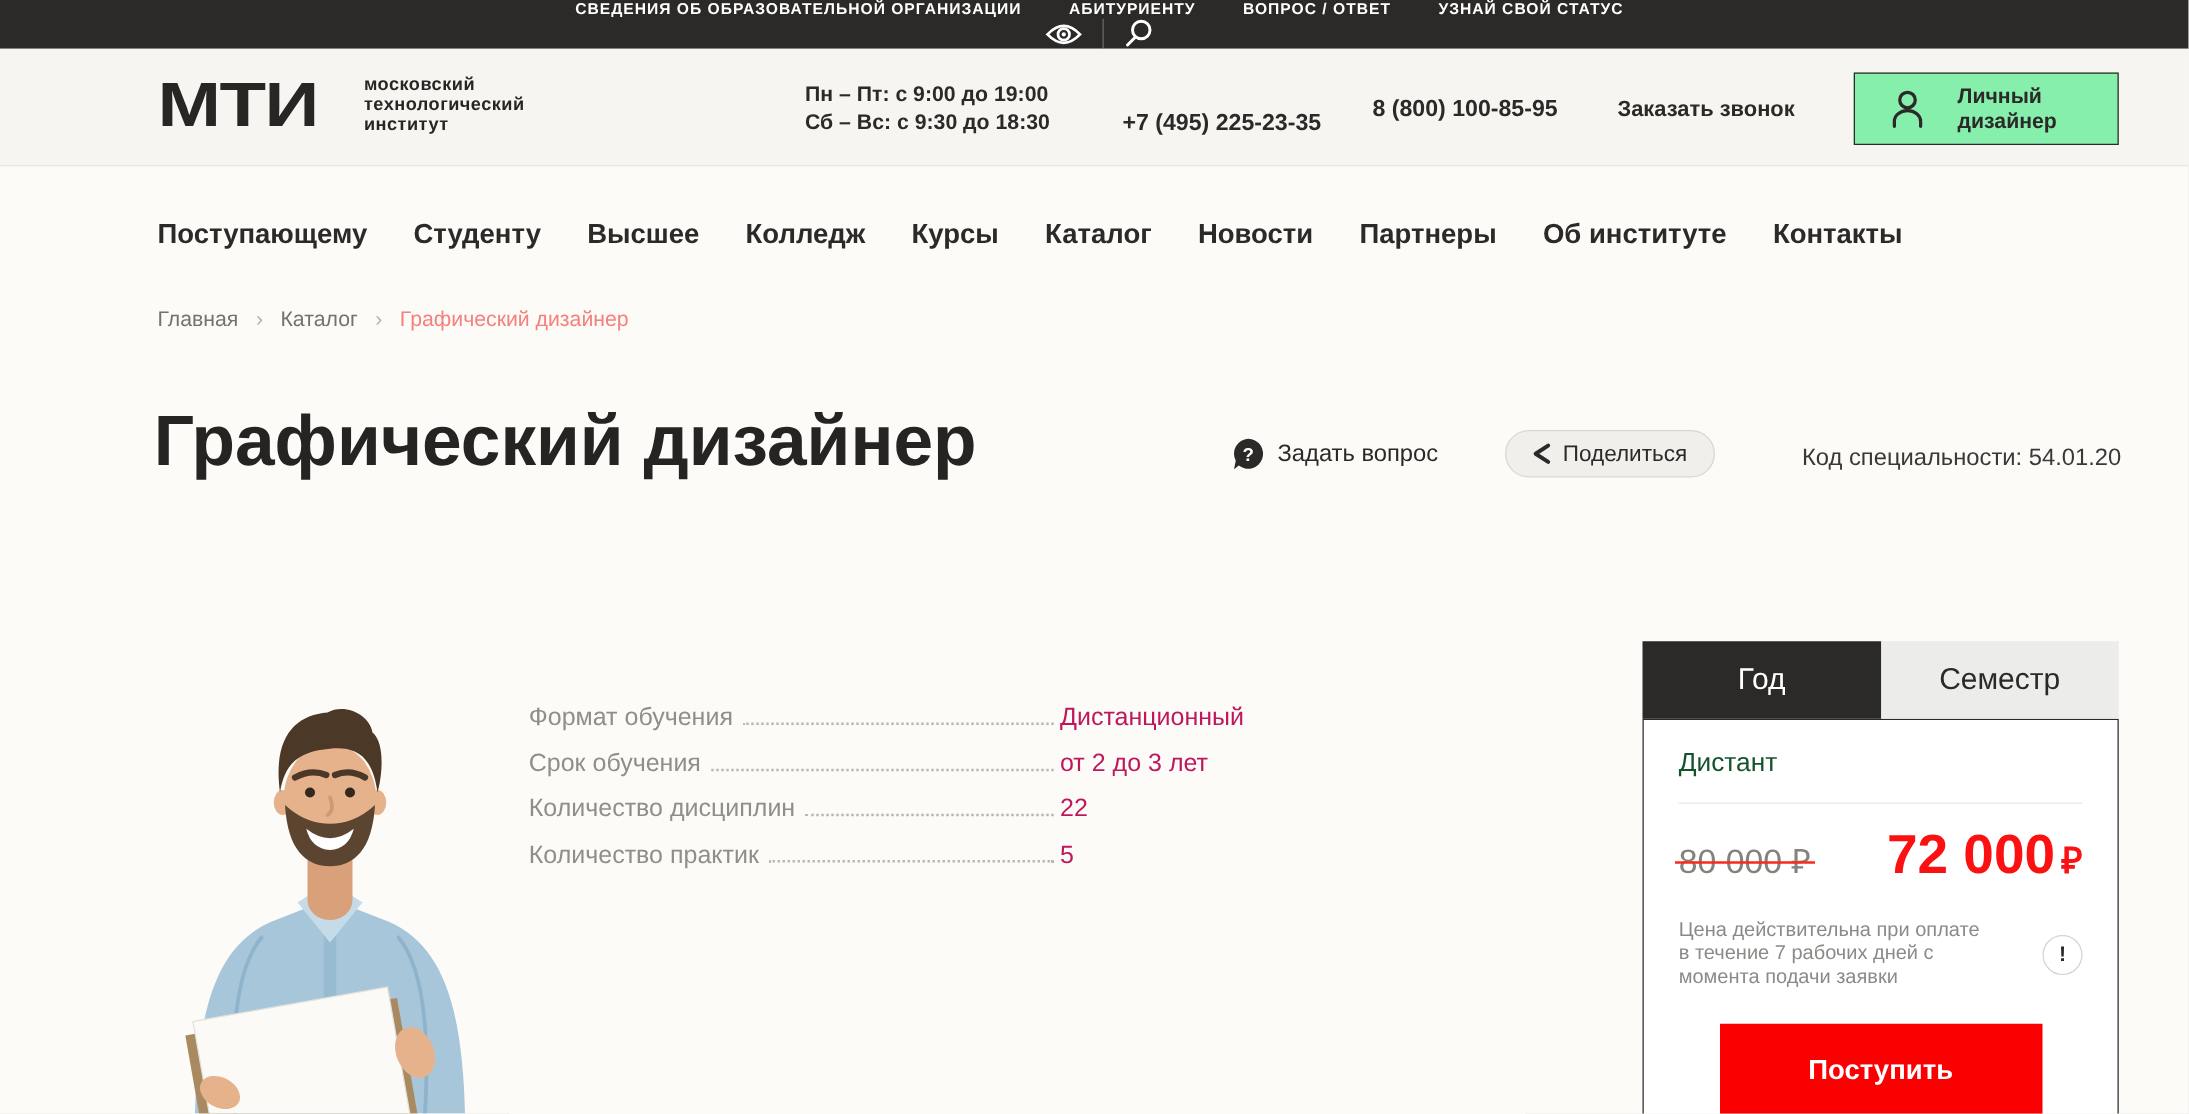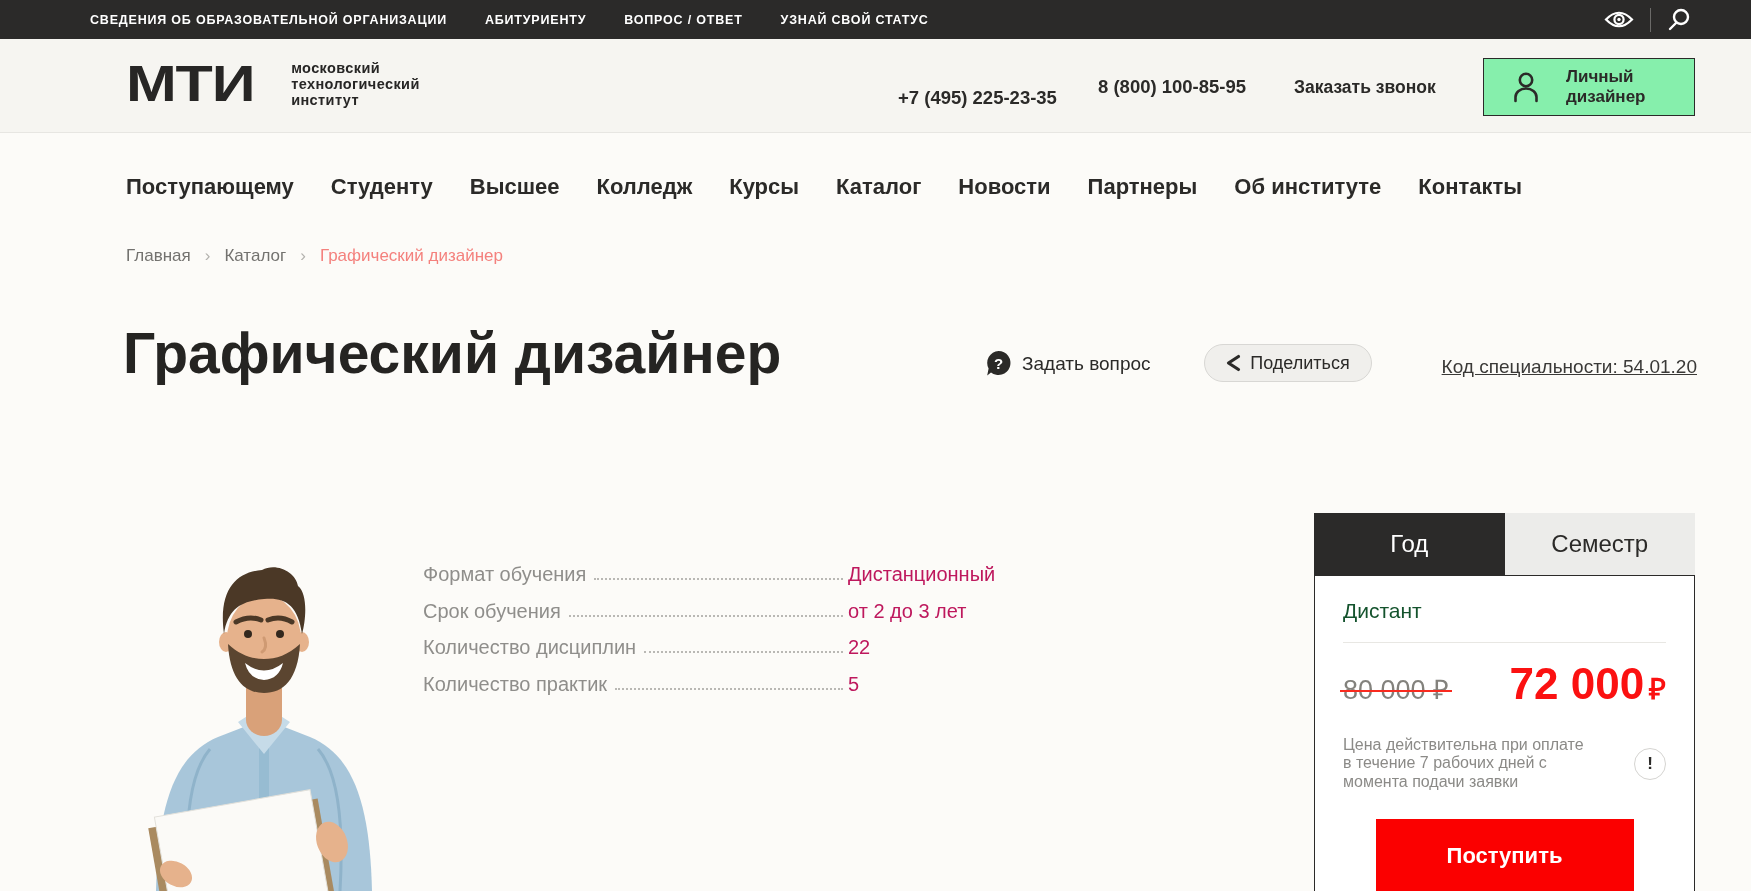--- a/index.html
+++ b/index.html
@@ -7,21 +7,22 @@
   .page {
     position:relative; width:1751px; height:891px; overflow:hidden;
     background:#fcfbf8; font-family:"Liberation Sans", sans-serif; color:#2b2a28;
   }
   a { text-decoration:none; color:inherit; cursor:pointer; }
 
   
   .topbar {
     position:absolute; left:0; top:0; width:100%; height:39px; background:#2b2a29;
     display:flex; align-items:center; justify-content:space-between;
-    padding:0 60px 0 90px;
+    padding:0 60px 0 68px;
+    flex-direction:column;
   }
   .topbar-links { display:flex; gap:38px; }
   .topbar-links a {
     color:#ffffff; font-size:12.5px; font-weight:700; letter-spacing:.8px; white-space:nowrap;
   }
   .topbar-icons { display:flex; align-items:center; gap:16px; }
   .tb-divider { width:1px; height:24px; background:#6b6a68; }
   .tb-icon { display:flex; align-items:center; cursor:pointer; }
 
   
@@ -63,21 +64,21 @@
   .title {
     position:absolute; left:123px; top:322px; font-size:57px; line-height:62px;
     font-weight:900; color:#252422; letter-spacing:0; white-space:nowrap;
   }
   .meta-ask { position:absolute; left:985px; top:350px; display:flex; align-items:center; gap:10px; font-size:19px; color:#2b2a28; }
   .share-pill {
     position:absolute; left:1204px; top:344px; width:168px; height:38px; border-radius:19px;
     background:#f0efec; border:1px solid #d8d7d4; display:flex; align-items:center; justify-content:center; gap:9px;
     font-size:18px; color:#2b2a28;
   }
-  .spec-code { position:absolute; right:54px; top:356px; font-size:19px; color:#3a3937; white-space:nowrap;text-decoration:underline; }
+  .spec-code { position:absolute; right:54px; top:356px; font-size:19px; color:#3a3937; white-space:nowrap; }
 
   
   .photo { position:absolute; left:126px; top:542px; width:276px; height:349px; overflow:hidden; }
 
   
   .info-list { position:absolute; left:423px; top:563px; width:612px; }
   .info-row { display:flex; align-items:flex-end; line-height:22px; margin-bottom:14.5px; font-size:20px; }
   .info-lg { display:flex; width:420px; align-items:flex-end; }
   .info-label { color:#8f8e8b; white-space:nowrap; }
   .info-dots { flex:1; border-bottom:2px dotted #b9b8b4; margin:0 0 5px 8px; }
@@ -149,20 +150,24 @@
 
   <header class="header">
     <a class="logo">
       <span class="logo-abbr">МТИ</span>
       <span class="logo-text">
         <span>московский</span>
         <span>технологический</span>
         <span>институт</span>
       </span>
     </a>
+    <div class="hours">
+      <div>Пн – Пт: с 9:00 до 19:00</div>
+      <div>Сб – Вс: с 9:30 до 18:30</div>
+    </div>
     <a class="phone phone-1">+7 (495) 225-23-35</a>
     <a class="phone phone-2">8 (800) 100-85-95</a>
     <a class="callback">Заказать звонок</a>
     <a class="account">
       <span style="display:flex;">
         <svg width="28" height="32" viewBox="0 0 28 32">
           <circle cx="14" cy="9" r="6.2" fill="none" stroke="#2b2a28" stroke-width="2.6"></circle>
           <path d="M3.5 30 L3.5 26 A10.5 8.5 0 0 1 24.5 26 L24.5 30" fill="none" stroke="#2b2a28" stroke-width="2.6" stroke-linecap="round"></path>
         </svg>
       </span>

